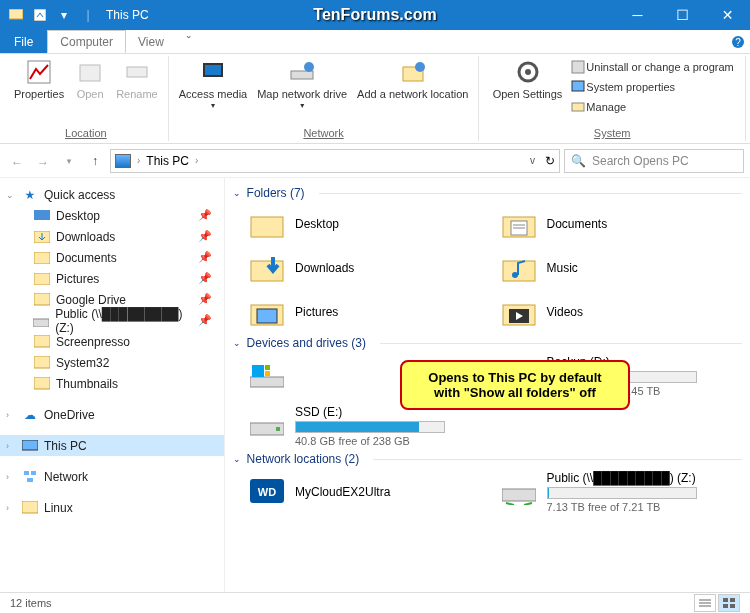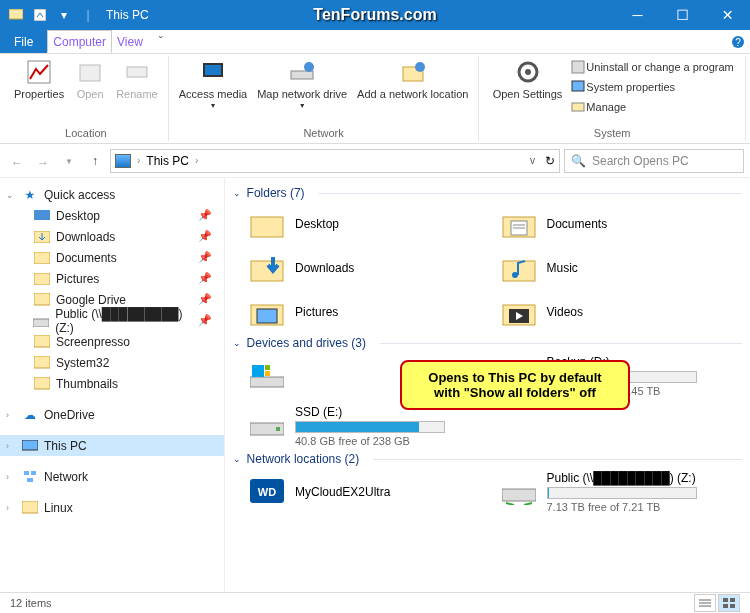--- a/index.html
+++ b/index.html
@@ -8,29 +8,29 @@
 .titlebar { height: 30px; background: #1979ca; display: flex; align-items: center; color: #fff; position: relative; }
 .titlebar .qat { display: flex; gap: 8px; padding-left: 8px; align-items: center; }
 .titlebar .qat-item { width: 16px; height: 16px; display: flex; align-items: center; justify-content: center; }
 .titlebar .title { margin-left: 10px; font-size: 12px; }
 .titlebar .winbtns { margin-left: auto; display: flex; }
 .titlebar .winbtn { width: 45px; height: 30px; display: flex; align-items: center; justify-content: center; font-size: 14px; }
 .watermark { position: absolute; left: 50%; transform: translateX(-50%); font-size: 16px; font-weight: bold; color: #fff; text-shadow: 1px 1px 2px #000; }
 
 .menubar { height: 24px; display: flex; align-items: stretch; background: #fff; border-bottom: 1px solid #ddd; position: relative; }
 .menubar .file { background: #1979ca; color: #fff; padding: 0 14px; display: flex; align-items: center; font-size: 12px; }
-.menubar .tab { padding: 0 5px; display: flex; align-items: center; font-size: 12px; color: #8b5cf6; border-right: 1px solid transparent; }
+.menubar .tab { padding: 0 12px; display: flex; align-items: center; font-size: 12px; color: #737373; border-right: 1px solid transparent; }
 .menubar .tab.active { border: 1px solid #ccc; border-bottom: 1px solid #fff; background: #fff; }
 .menubar .help { margin-left: auto; width: 24px; display: flex; align-items: center; justify-content: center; color: #1979ca; }
 .menubar .collapse { width: 24px; display: flex; align-items: center; justify-content: center; color: #666; }
 
 .ribbon { height: 90px; background: #fff; border-bottom: 1px solid #ddd; display: flex; padding: 2px 4px; }
 .ribbon-group { display: flex; flex-direction: column; align-items: center; border-right: 1px solid #e5e5e5; padding: 0 6px; }
 .ribbon-group .items { display: flex; flex: 1; align-items: flex-start; gap: 2px; }
-.ribbon-group .label { font-size: 11px; color: #666; padding: 2px 0; }
+.ribbon-group .label { font-size: 11px; color: #666; padding: 2px 0; text-decoration: underline; }
 .ribbon-btn { display: flex; flex-direction: column; align-items: center; padding: 2px 4px; min-width: 40px; font-size: 11px; text-align: center; line-height: 1.2; color: #333; }
 .ribbon-btn.disabled { color: #aaa; }
 .ribbon-btn-sm { display: flex; align-items: center; padding: 1px 2px; font-size: 11px; color: #333; }
 .ribbon-btn-sm .ico { width: 16px; height: 16px; }
 .ribbon .icon-lg { width: 28px; height: 28px; margin-bottom: 2px; display: flex; align-items: center; justify-content: center; }
 .sys-col { display: flex; flex-direction: column; justify-content: flex-start; gap: 2px; padding-top: 2px; }
 
 .navbar { height: 34px; display: flex; align-items: center; padding: 4px 6px; gap: 4px; border-bottom: 1px solid #eee; }
 .navbar .navbtn { width: 22px; height: 22px; display: flex; align-items: center; justify-content: center; color: #999; }
 .navbar .navbtn.enabled { color: #333; }

